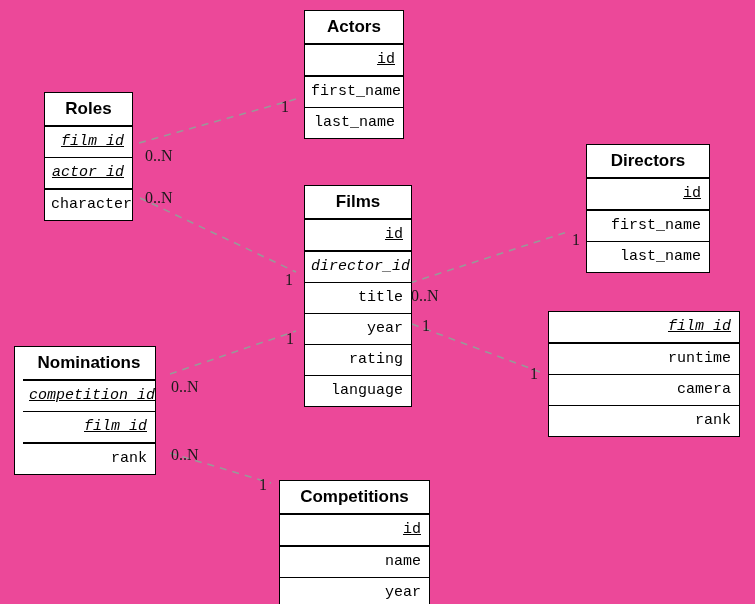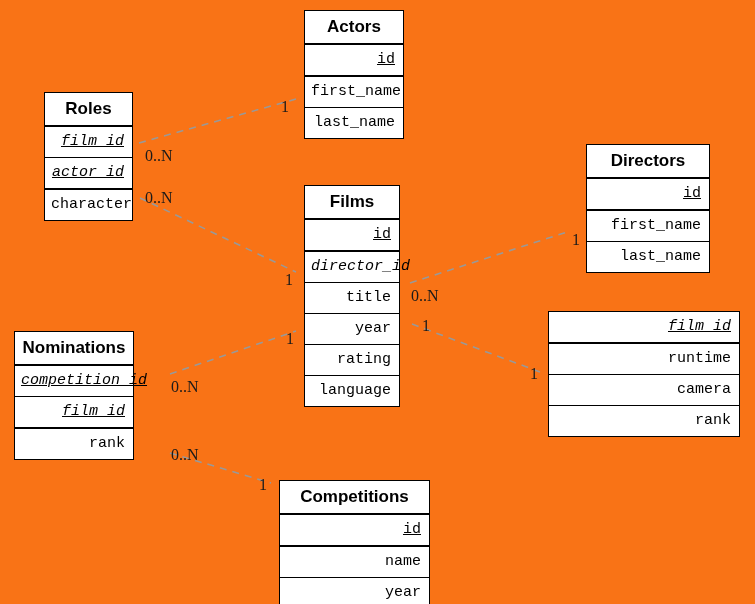--- a/index.html
+++ b/index.html
@@ -5,21 +5,21 @@
 <style>
   html, body {
     margin: 0;
     padding: 0;
     background: #ffffff;
   }
   #canvas {
     position: relative;
     width: 755px;
     height: 604px;
-    background: #f97316;
+    background: #ec4899;
     overflow: hidden;
     font-family: "Liberation Sans", sans-serif;
   }
   
   .entity {
     position: absolute;
     box-sizing: border-box;
     border: 1px solid #000000;
     background: #ffffff;
     z-index: 5;
@@ -102,42 +102,42 @@
       <div class="attr key-end"><span class="pk">id</span></div>
       <div class="attr"><span>first_name</span></div>
       <div class="attr"><span>last_name</span></div>
     </div>
     <div class="entity" style="left: 44px; top: 92px; width: 89px;">
       <div class="entity-title">Roles</div>
       <div class="attr"><span class="fkpk">film_id</span></div>
       <div class="attr key-end"><span class="fkpk">actor_id</span></div>
       <div class="attr"><span>character</span></div>
     </div>
-    <div class="entity" style="left: 304px; top: 185px; width: 96px;">
+    <div class="entity" style="left: 304px; top: 185px; width: 108px;">
       <div class="entity-title">Films</div>
       <div class="attr key-end"><span class="pk">id</span></div>
       <div class="attr"><span class="fk">director_id</span></div>
       <div class="attr"><span>title</span></div>
       <div class="attr"><span>year</span></div>
       <div class="attr"><span>rating</span></div>
       <div class="attr"><span>language</span></div>
     </div>
     <div class="entity" style="left: 586px; top: 144px; width: 124px;">
       <div class="entity-title">Directors</div>
       <div class="attr key-end"><span class="pk">id</span></div>
       <div class="attr"><span>first_name</span></div>
       <div class="attr"><span>last_name</span></div>
     </div>
     <div class="entity" style="left: 548px; top: 311px; width: 192px;">
       <div class="attr key-end"><span class="fkpk">film_id</span></div>
       <div class="attr"><span>runtime</span></div>
       <div class="attr"><span>camera</span></div>
       <div class="attr"><span>rank</span></div>
     </div>
-    <div class="entity" style="left: 14px; top: 331px; width: 120px;">
+    <div class="entity" style="left: 14px; top: 346px; width: 142px; padding-left: 8px;">
       <div class="entity-title">Nominations</div>
       <div class="attr"><span class="fkpk">competition_id</span></div>
       <div class="attr key-end"><span class="fkpk">film_id</span></div>
       <div class="attr"><span>rank</span></div>
     </div>
     <div class="entity" style="left: 279px; top: 456px; width: 151px; margin-top: 24px;">
       <div class="entity-title">Competitions</div>
       <div class="attr key-end"><span class="pk">id</span></div>
       <div class="attr"><span>name</span></div>
       <div class="attr"><span>year</span></div>

